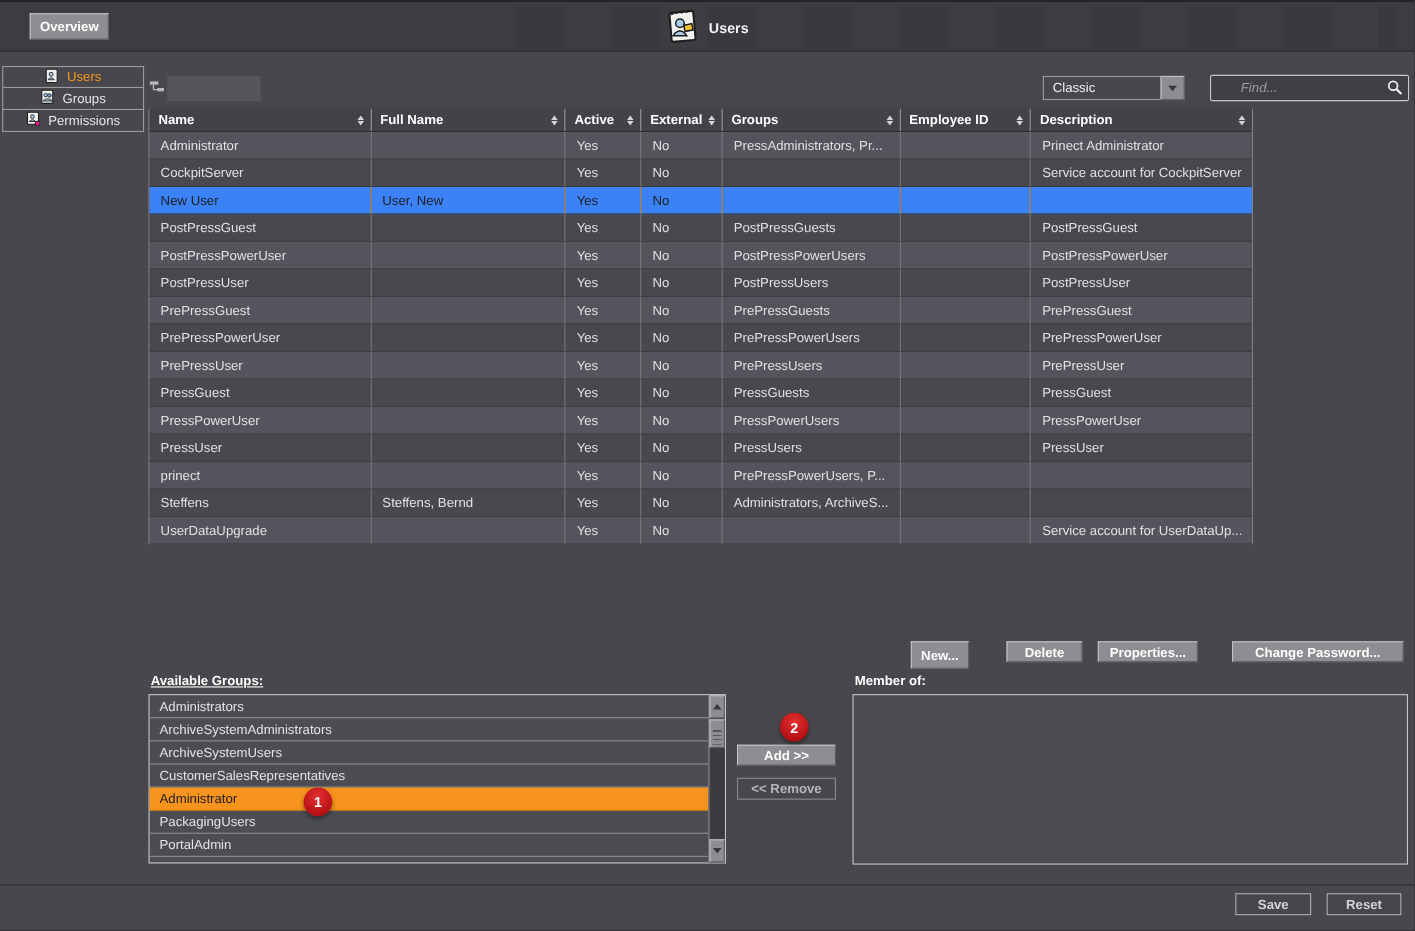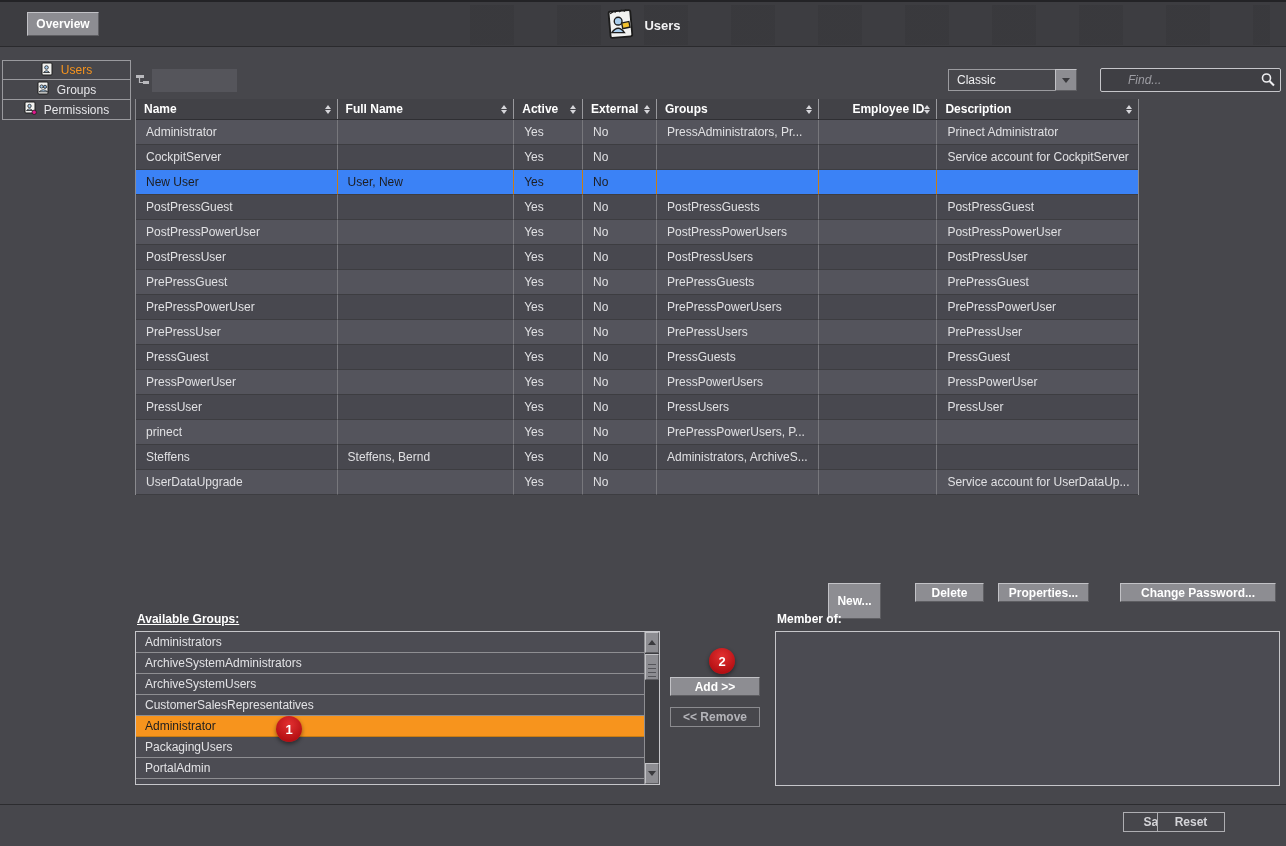--- a/index.html
+++ b/index.html
@@ -53,23 +53,23 @@
   .th:last-child { border-right:none; }
   .sort { display:flex; flex-direction:column; gap:1px; color:#d6d6da; }
   .t-row { display:flex; height:25px; }
   .t-row.even { background:#54545c; }
   .t-row.odd { background:#48484f; }
   .t-row.sel { background:#3b82f6; }
   .t-row.sel .td { color:#1d1d20; border-right-color:#c87d14; }
   .td { display:flex; align-items:center; padding:0 8px 0 10px; color:#e0e0e3; font-size:12px;
         border-right:1px solid #77777c; border-bottom:1px solid #3d3d41; white-space:nowrap; overflow:hidden; }
   .td:last-child { border-right:none; }
-  .c0{width:202px;} .c1{width:177px;} .c2{width:69px;} .c3{width:74px;} .c4{width:162px;} .c5{width:119px;justify-content:flex-end;} .c6{width:201px;}
-  
-  .act-new { position:absolute; left:828px; top:581px; width:53px; height:36px; }
+  .c0{width:202px;} .c1{width:177px;} .c2{width:69px;} .c3{width:74px;} .c4{width:162px;} .c5{width:119px;} .c6{width:201px;}
+  
+  .act-new { position:absolute; left:828px; top:581px; width:53px; height:25px; }
   .act-del { position:absolute; left:915px; top:581px; width:69px; height:19px; }
   .act-prop { position:absolute; left:998px; top:581px; width:91px; height:19px; }
   .act-pw { position:absolute; left:1120px; top:581px; width:156px; height:19px; }
   
   .panel-label { position:absolute; color:#ffffff; font-size:12px; font-weight:bold; }
   .lbl-avail { left:137px; top:610px;text-decoration:underline; }
   .lbl-member { left:777px; top:610px; }
   .listbox { position:absolute; left:135px; top:629px; width:525px; height:154px;
              border:1px solid #c6c6ca; background:#4c4c53; }
   .listbox ul { list-style:none; position:absolute; left:0; top:0; right:15px; }
@@ -94,21 +94,21 @@
   
   .badge { position:absolute; width:26px; height:26px; border-radius:50%;
            background:radial-gradient(circle at 50% 32%, #e33030, #b40f13 75%);
            color:#ffffff; font-size:13px; font-weight:bold; display:flex; align-items:center; justify-content:center;
            box-shadow:0 2px 4px rgba(0,0,0,0.45); z-index:5; }
   .b1 { left:276px; top:714px; }
   .b2 { left:709px; top:646px; }
   
   .footer-line { position:absolute; left:0; top:802px; width:1286px; height:1px; background:#2c2c2f; }
   .save-btn { position:absolute; left:1123px; top:810px; width:69px; height:20px; }
-  .reset-btn { position:absolute; left:1157px; top:810px; width:68px; height:20px; }
+  .reset-btn { position:absolute; left:1206px; top:810px; width:68px; height:20px; }
 </style>
 </head>
 <body>
 
 <div class="window">
 
   <div class="topbar">
     <div class="strip"></div>
     <button class="btn gray overview">Overview</button>
     <div class="title">

